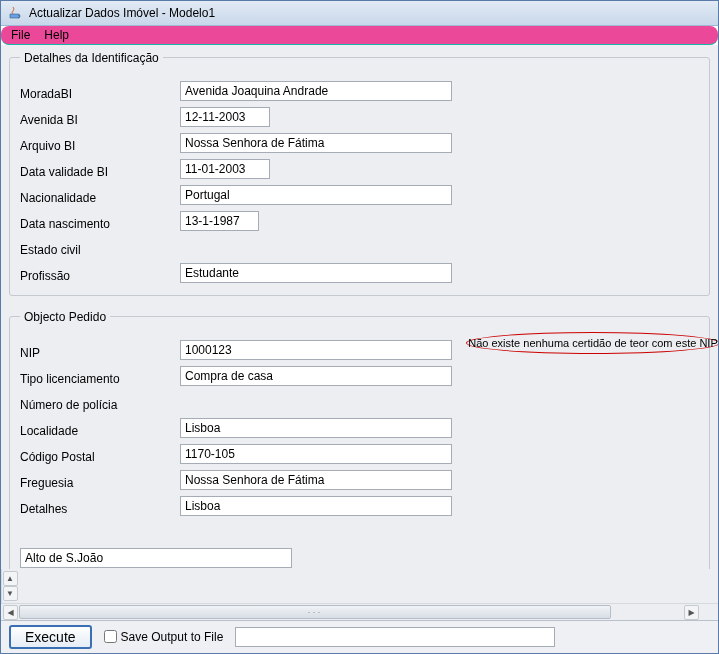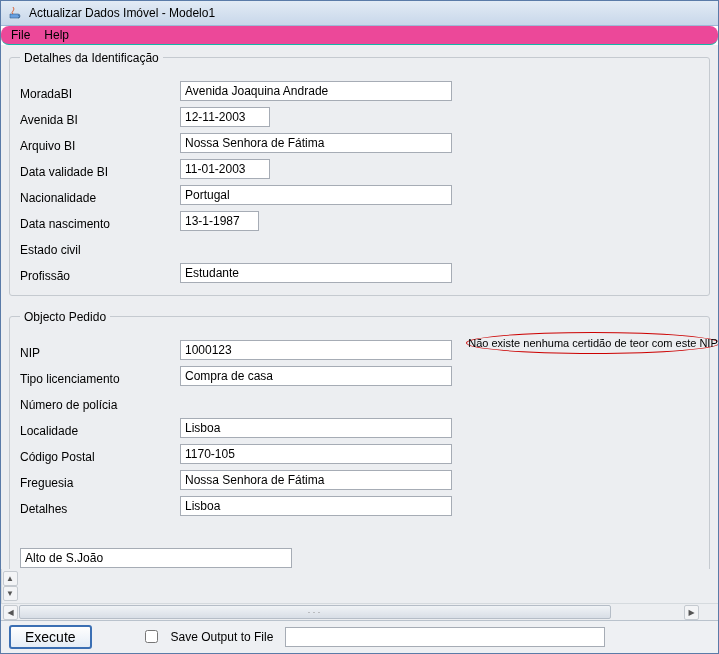--- a/index.html
+++ b/index.html
@@ -187,21 +187,21 @@
   .btn-execute {
     height: 24px;
     padding: 0 14px;
     border: 2px solid #3b6fb3;
     border-radius: 3px;
     background: linear-gradient(to bottom, #fefefe, #e5edf6);
     font-size: 14px;
     cursor: default;
   }
   .chk {
-    display: flex; align-items: flex-start; gap: 13px; margin-left: 41px;
+    display: flex; align-items: flex-start; gap: 4px;
   }
   .chk input { width: 13px; height: 13px; }
   .out-field {
     width: 320px;
     height: 20px;
     border: 1px solid #a6acb5;
     background: #fff;
   }
   .java-cup {
     width: 16px; height: 16px;

